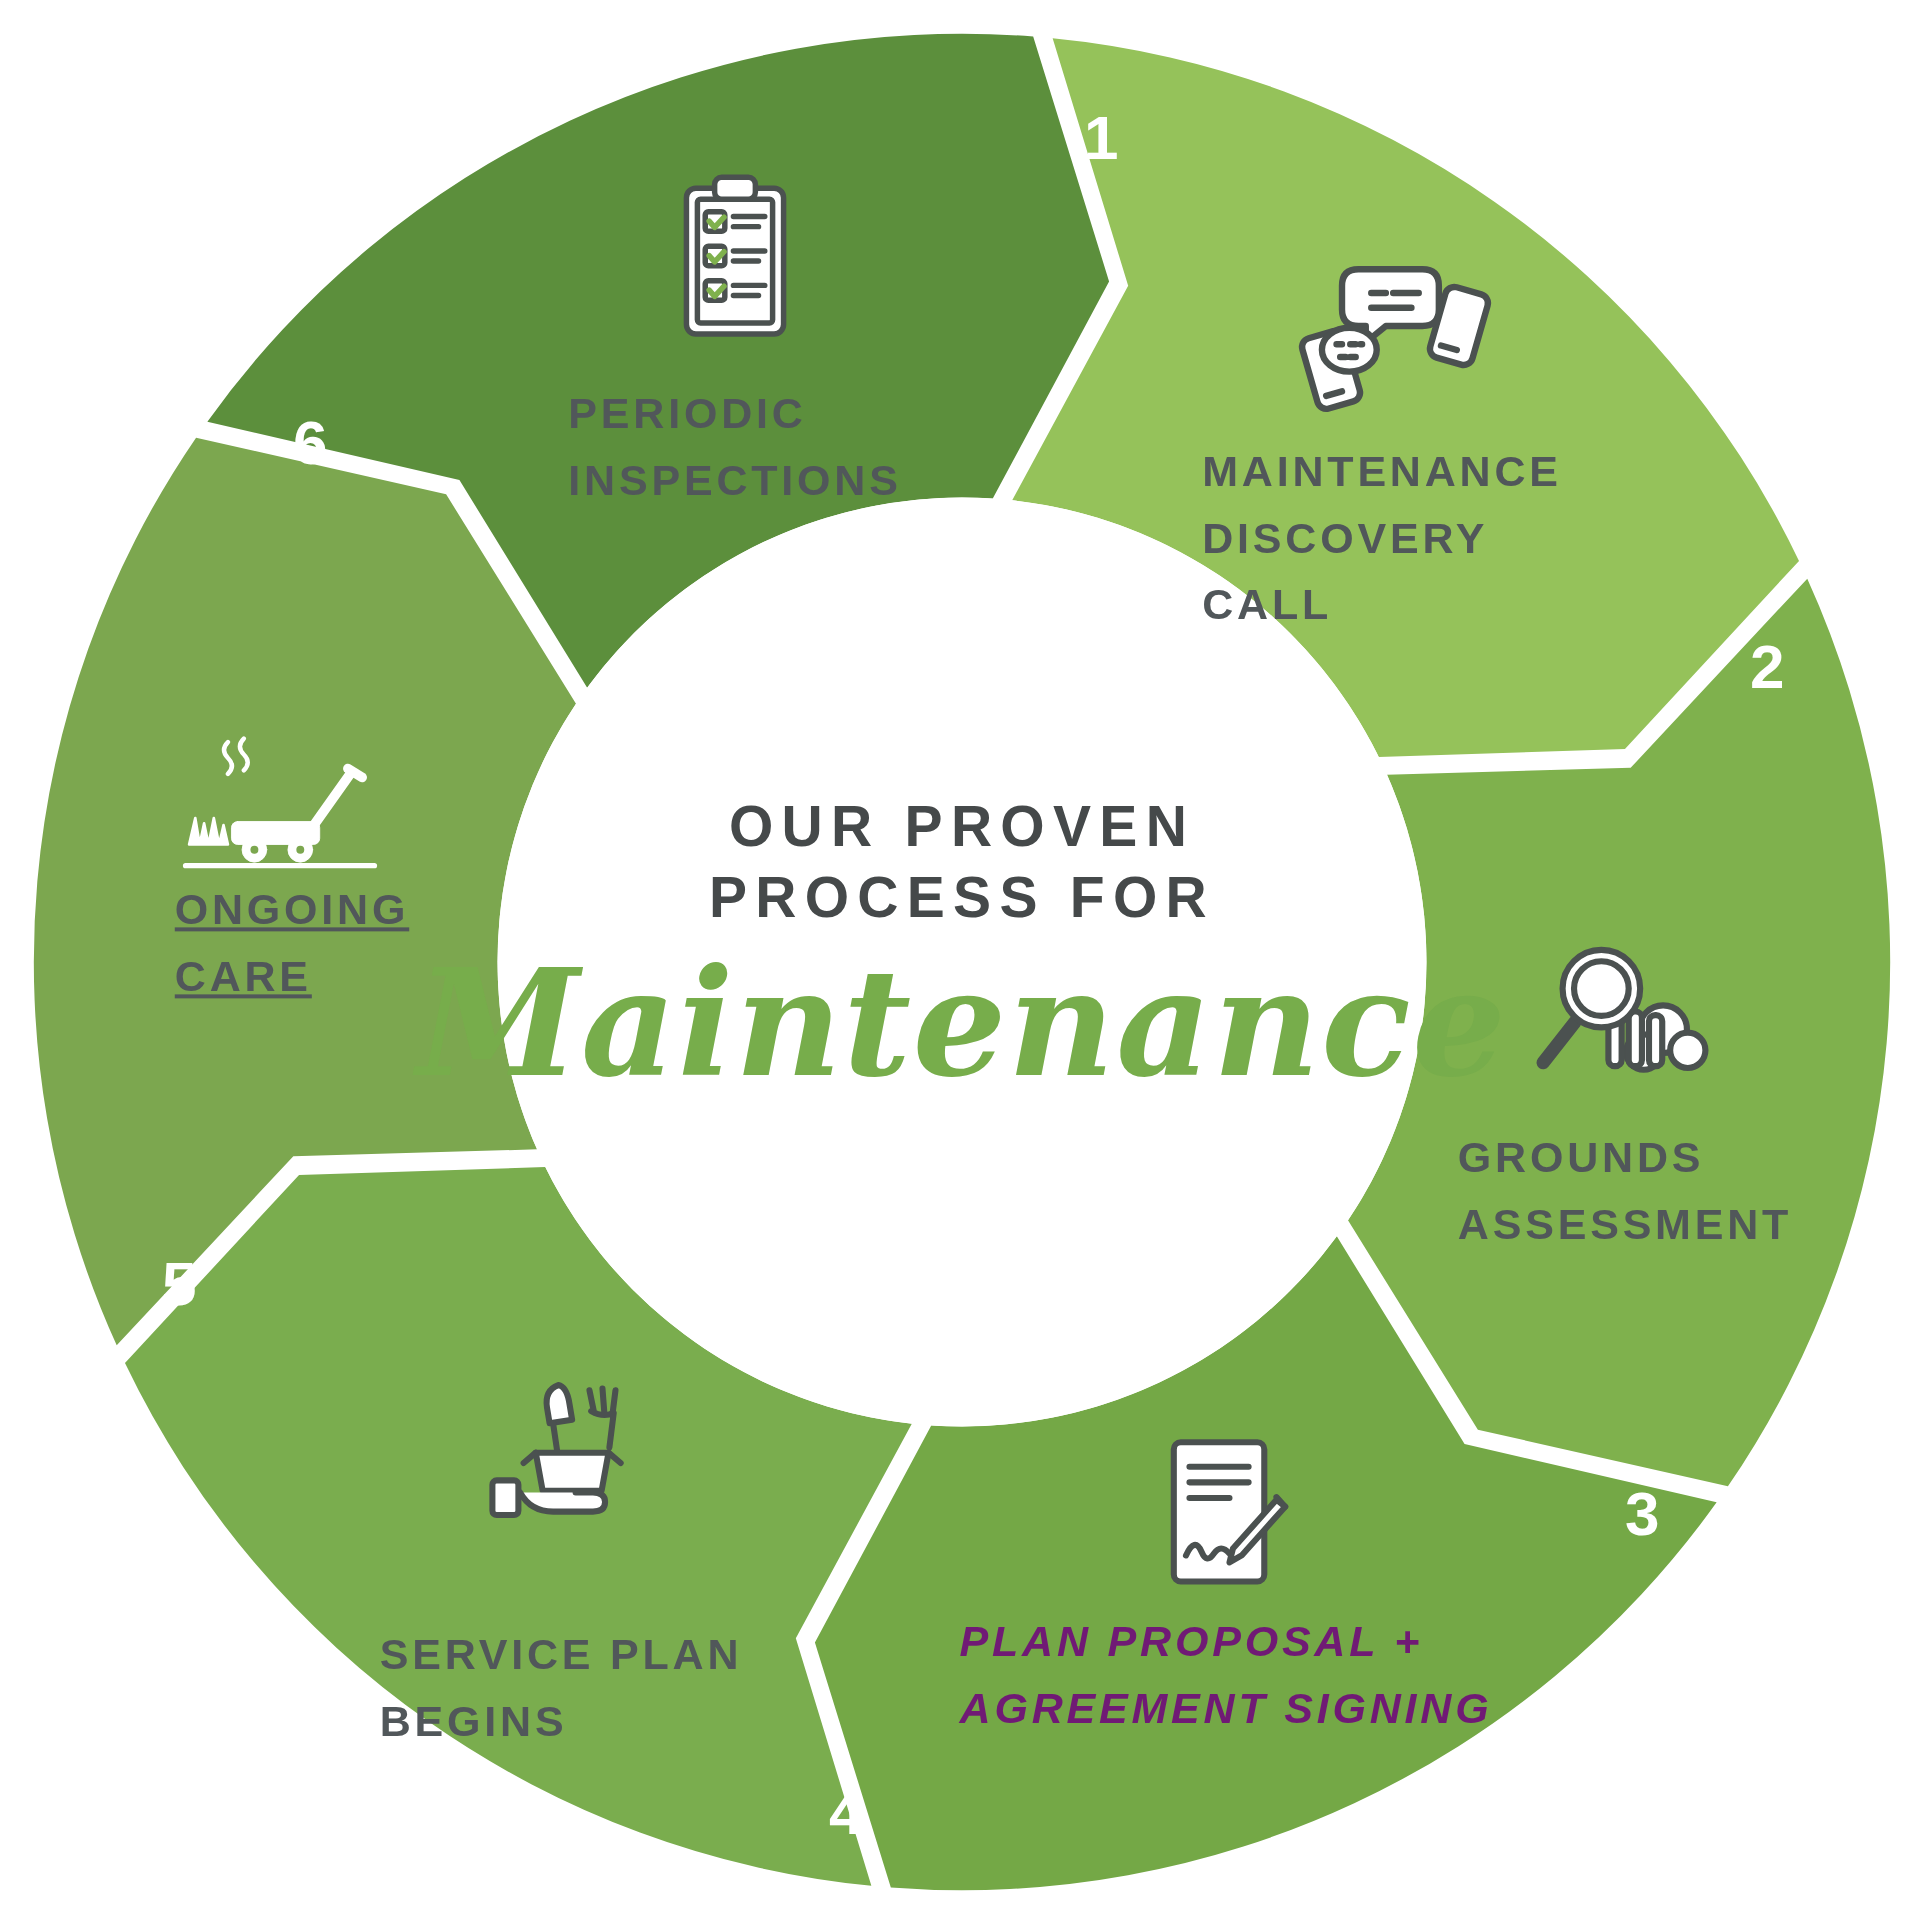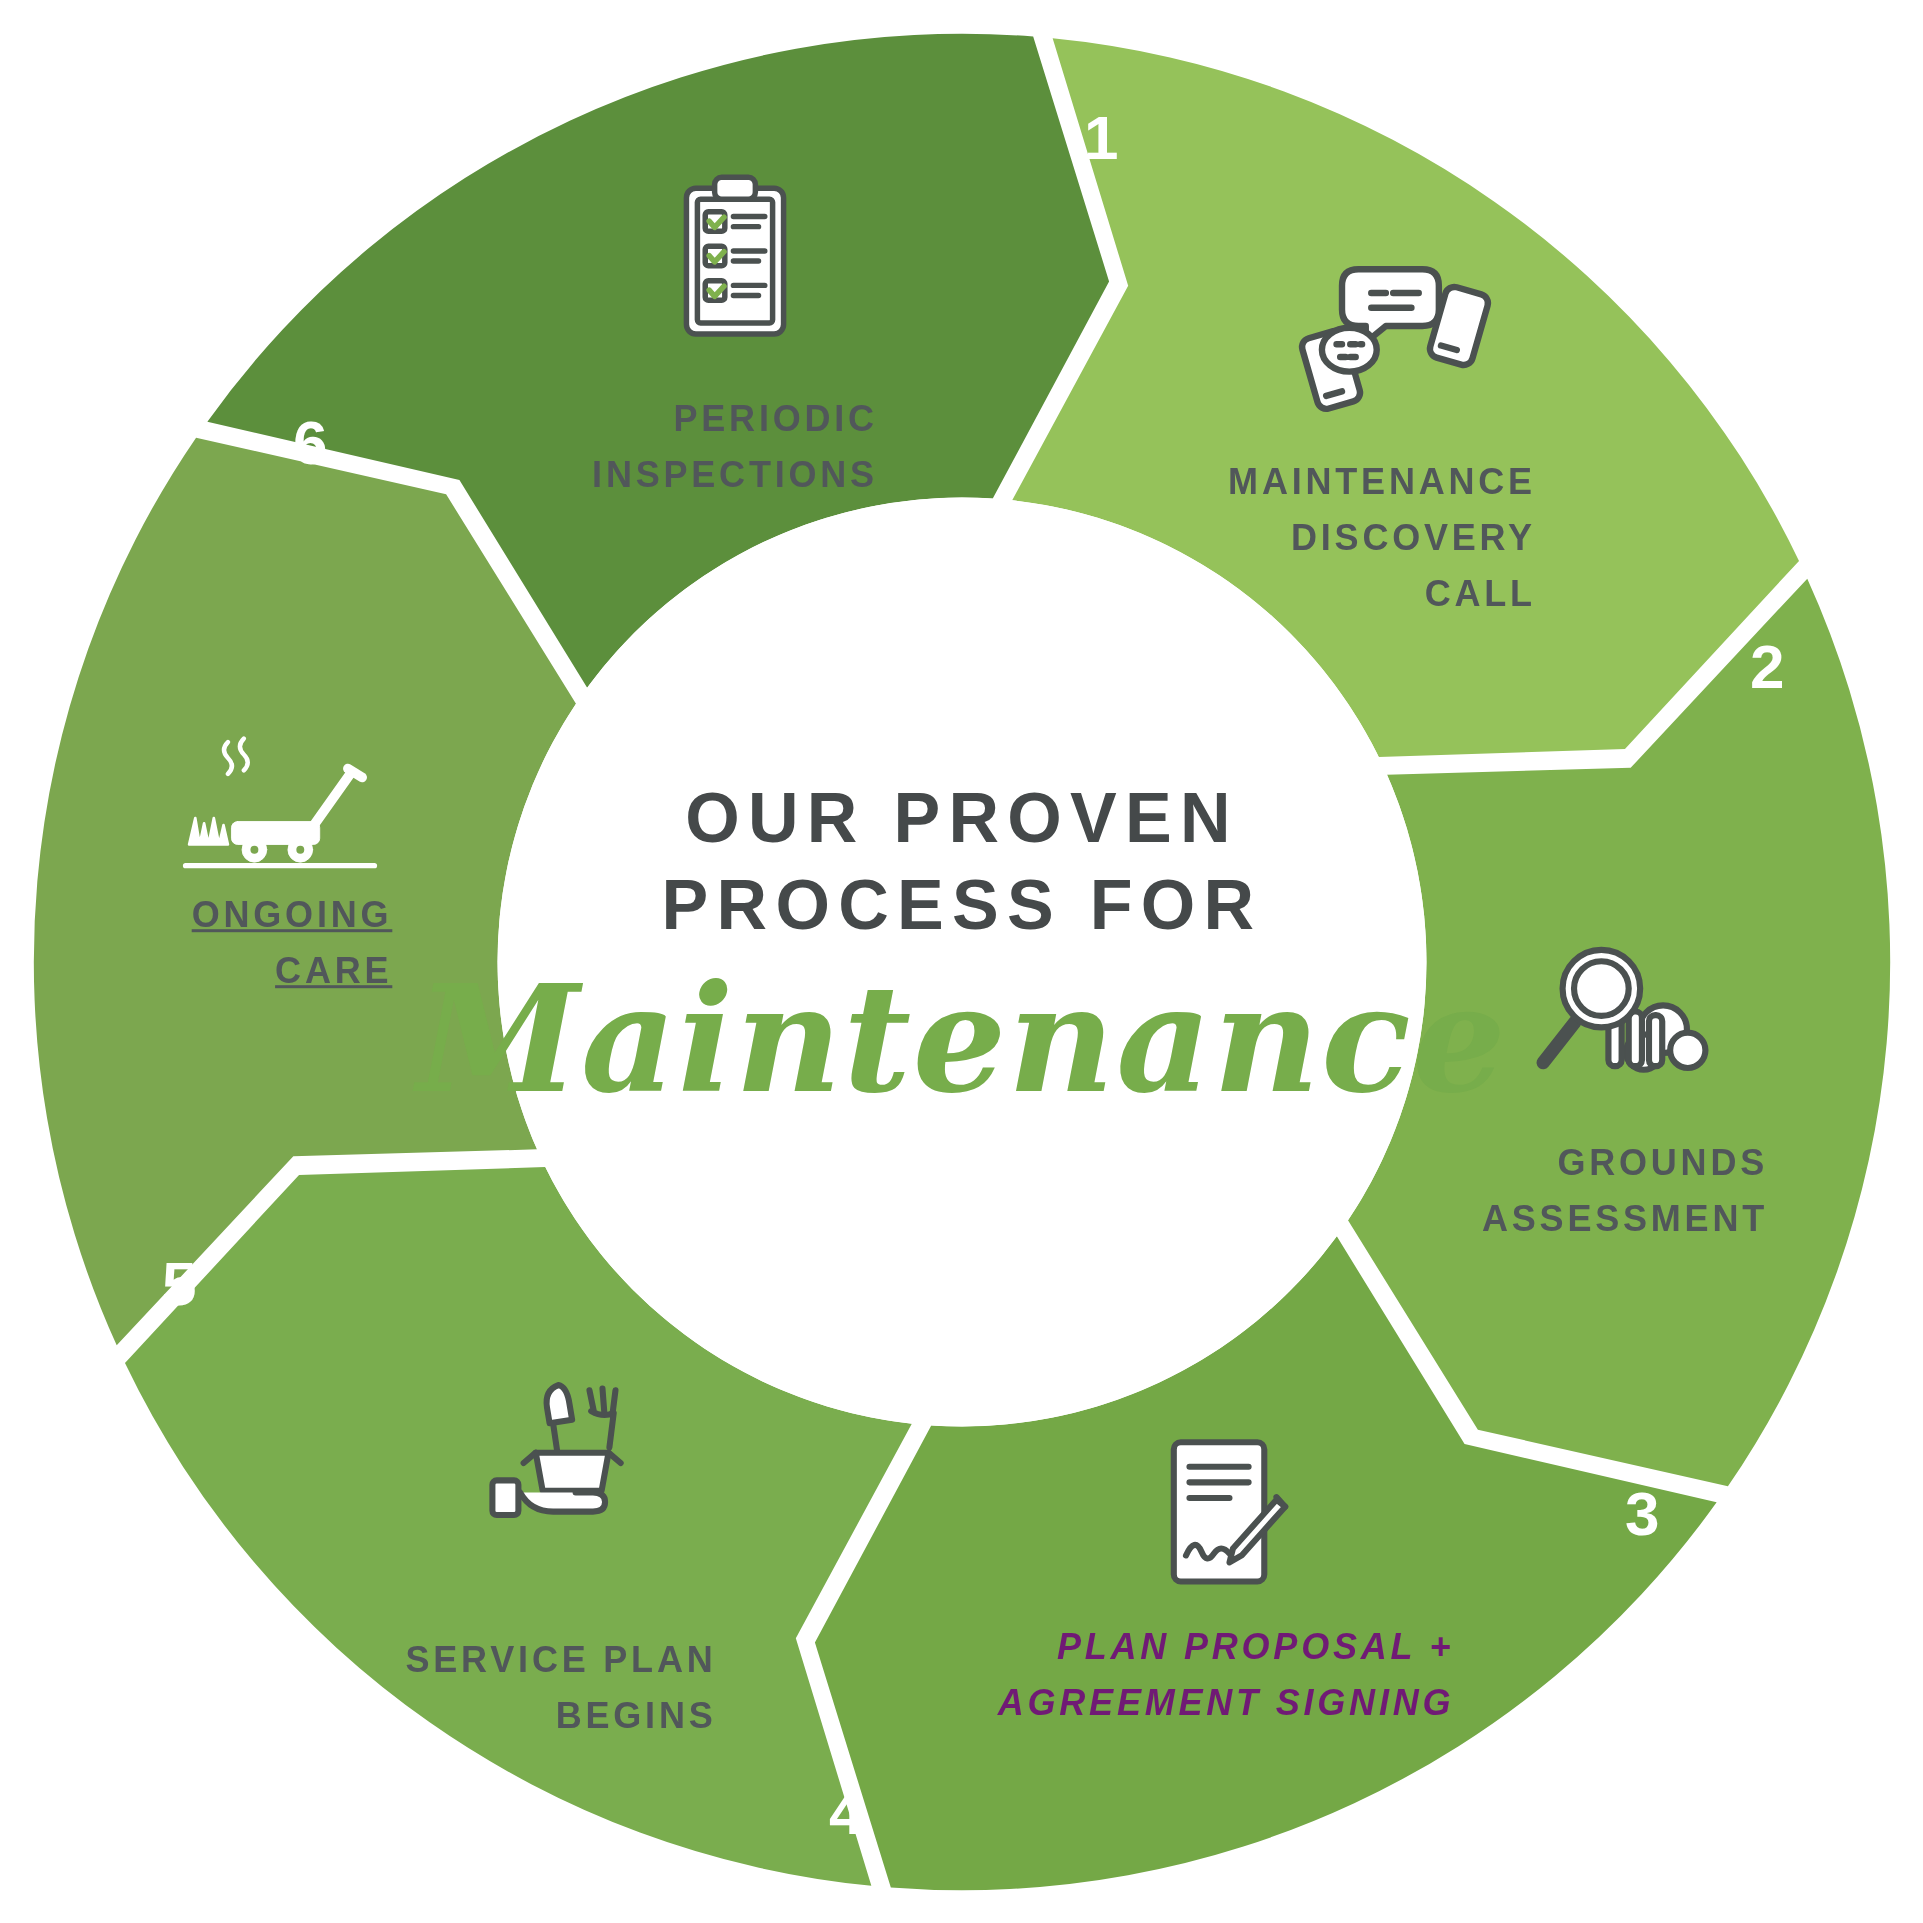--- a/index.html
+++ b/index.html
@@ -3,25 +3,25 @@
 <meta charset="utf-8">
 <style>
   html,body{margin:0;padding:0;background:#ffffff;}
   .canvas{position:relative;width:1924px;height:1924px;background:#ffffff;overflow:hidden;
           font-family:"Liberation Sans",sans-serif;}
   #ring-svg{position:absolute;left:0;top:0;width:1924px;height:1924px;}
   .seg-number{position:absolute;transform:translate(-50%,-50%);font-size:62px;font-weight:700;
               letter-spacing:1.5px;}
   .seg-icon{position:absolute;transform:translate(-50%,-50%);line-height:0;}
   .seg-icon svg{display:block;}
-  .seg-label{position:absolute;transform:translate(-50%,-50%);text-align:right;font-size:36px;
+  .seg-label{position:absolute;transform:translate(-50%,-50%);text-align:left;font-size:43px;
              font-weight:700;letter-spacing:3.8px;line-height:1.55;white-space:nowrap;}
   .center-text{position:absolute;left:962px;top:948px;transform:translate(-50%,-50%);
                text-align:center;}
-  .center-title{font-size:70px;font-weight:700;letter-spacing:8.3px;line-height:1.24;}
+  .center-title{font-size:57px;font-weight:700;letter-spacing:8.3px;line-height:1.24;}
   .center-script{font-family:"DejaVu Serif",serif;font-style:italic;font-weight:700;
                  font-size:147px;line-height:1.1;margin-top:10.5px;letter-spacing:1.5px;}
 </style>
 </head>
 <body>
 
 <div class="canvas">
   <svg id="ring-svg" viewBox="0 0 2560 2560">
       <path d="M 1400.6 50.9 A 1235 1235 0 0 1 2393.7 746.3 L 2162.1 996.7 L 1834.5 1007.1 A 618 618 0 0 0 1346.8 665.6 L 1501.1 380.3 Z" fill="#95c25a"></path>
       <path d="M 2404.7 769.9 A 1235 1235 0 0 1 2299.1 1977.7 L 1966.4 1902.3 L 1793.6 1623.7 A 618 618 0 0 0 1845.5 1030.7 L 2169.7 1021.6 Z" fill="#7fb14d"></path>

